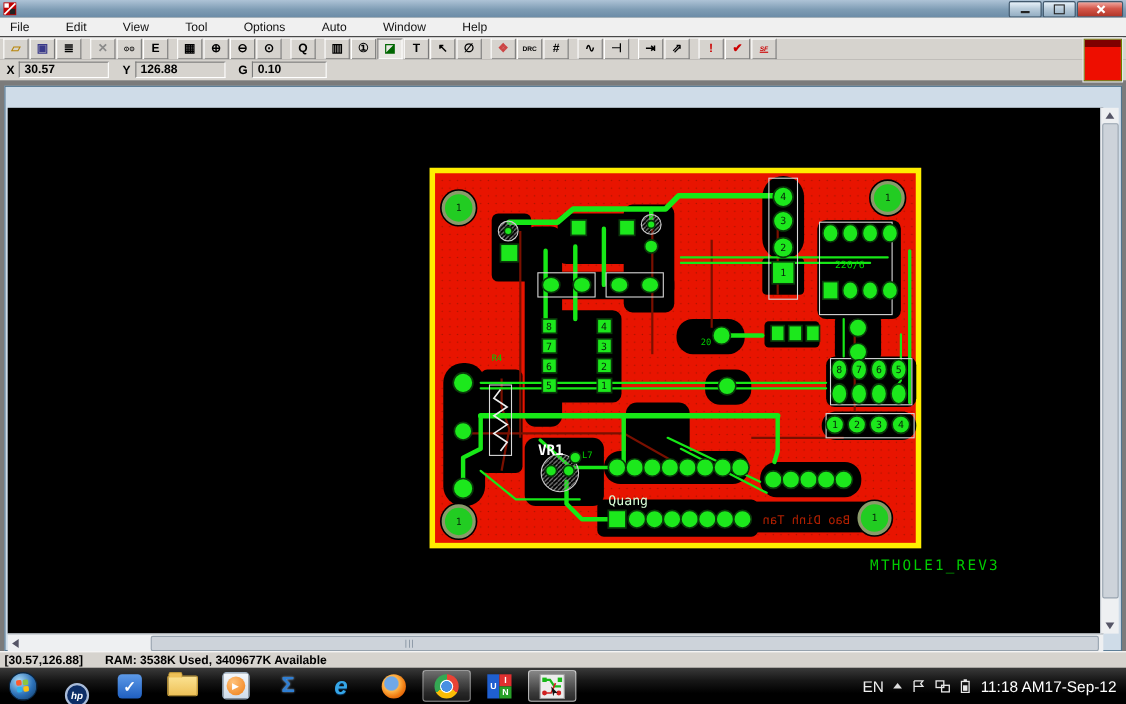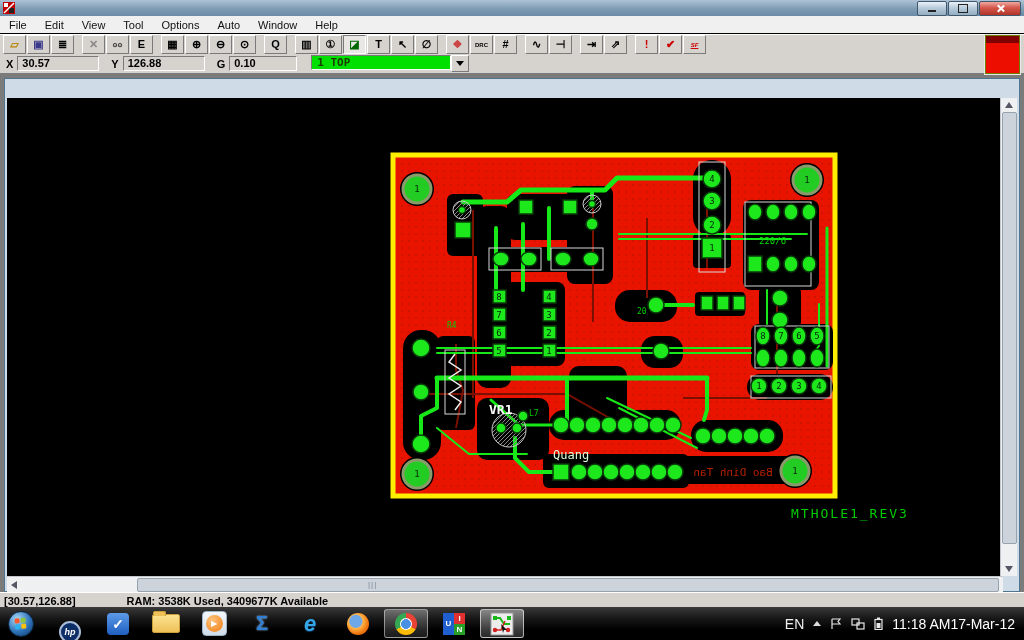--- a/index.html
+++ b/index.html
@@ -15,21 +15,21 @@
   .wbtn{width:28px;height:13px;margin-left:1px;border:1px solid #41586c;border-radius:2px;
     background:linear-gradient(#e9f2f9,#b9ccdb 45%,#93adc2);display:flex;align-items:center;justify-content:center;}
   .wbtn.close{background:linear-gradient(#f0a8a0,#d4574a 45%,#b03528);width:40px;}
   .glyph-min{width:8px;height:2px;background:#222;margin-top:5px;}
   .glyph-max{width:8px;height:7px;border:1px solid #222;}
   .glyph-x{position:relative;width:9px;height:9px;}
   .glyph-x:before,.glyph-x:after{content:"";position:absolute;left:4px;top:0;width:1.6px;height:9px;background:#fff;}
   .glyph-x:before{transform:rotate(45deg);}.glyph-x:after{transform:rotate(-45deg);}
 
   .menubar{position:absolute;left:0;top:16px;width:1024px;height:17px;background:#f0f0f0;
-    border-bottom:4px solid #000000;display:flex;align-items:center;font-size:11px;color:#111;}
+    border-bottom:4px solid #000000;display:flex;align-items:center;font-size:11px;color:#111;gap:15px;}
   .menuitem{padding:1px 9px;}
 
   .toolbar{position:absolute;left:0;top:34px;width:1024px;height:20px;background:#d6d3ce;
     border-top:1px solid #fff;display:flex;align-items:center;padding-left:3px;box-sizing:border-box;}
   .tbgroup{display:flex;margin-right:7px;}
   .tbbtn{width:21px;height:17px;margin-right:1px;background:#d6d3ce;
     border:1px solid;border-color:#ffffff #7a7a7a #7a7a7a #ffffff;
     display:flex;align-items:center;justify-content:center;
     font-size:11px;font-weight:bold;color:#000;line-height:1;}
   .tbbtn.small{font-size:6px;}
@@ -68,21 +68,21 @@
   .varrow.up{top:4px;border-bottom:6px solid #556;}
   .varrow.down{bottom:4px;border-top:6px solid #556;}
   .hscroll{position:absolute;left:2px;top:497px;width:996px;height:15px;background:#eef0f2;border-top:1px solid #c0c6cc;}
   .hthumb{position:absolute;left:130px;top:1px;width:860px;height:12px;background:#cdd3da;border:1px solid #96a2ae;border-radius:2px;}
   .hgrip{position:absolute;left:230px;top:2px;width:14px;height:8px;color:#7a8898;font-size:8px;line-height:8px;letter-spacing:1px;}
   .harrow{position:absolute;top:4px;width:0;height:0;border-top:4px solid transparent;border-bottom:4px solid transparent;}
   .harrow.left{left:4px;border-right:6px solid #556;}
 
   
   .statusbar{position:absolute;left:0;top:592px;width:1024px;height:15px;background:#d6d3ce;
-    border-top:1px solid #fff;display:flex;align-items:center;font-size:11px;font-weight:bold;color:#000;gap:31px;}
+    border-top:1px solid #fff;display:flex;align-items:center;font-size:11px;font-weight:bold;color:#000;}
   .statusbar .coords{margin-left:4px;}
   .statusbar .ram{margin-left:20px;}
 
   
   .taskbar{position:absolute;left:0;top:607px;width:1024px;height:33px;
     background:linear-gradient(#3a3a3a,#171717 35%,#000 70%);display:flex;align-items:center;}
   .orb{width:26px;height:26px;border-radius:50%;margin:0 14px 0 8px;position:relative;
     background:radial-gradient(circle at 35% 30%,#aadcf8,#2c71b8 55%,#10375f);border:1px solid #0a2540;box-sizing:border-box;}
   .flag{position:absolute;left:6px;top:6px;width:12px;height:12px;display:grid;
     grid-template-columns:5px 5px;grid-template-rows:5px 5px;gap:1px;transform:rotate(-6deg);}
@@ -202,26 +202,20 @@
   </div>
 </div>
 
 <div class="coordbar">
   <span class="coordlabel">X</span>
   <div class="coordbox">30.57</div>
   <span class="coordlabel" style="margin-left:12px">Y</span>
   <div class="coordbox">126.88</div>
   <span class="coordlabel" style="margin-left:12px">G</span>
   <div class="coordbox" style="width:58px">0.10</div>
-  <div class="layerwrap">
-    <div class="layerbox">1  TOP</div>
-    <div class="layerdrop">
-        <div class="tri-down"></div>
-      </div>
-  </div>
 </div>
 
 <div class="drcbox"></div>
 
 <div class="childwin">
 
   <svg class="canvas" viewBox="0 0 996 478" width="996" height="478">
     <defs>
       <pattern id="dotgrid" width="7" height="7" patternUnits="userSpaceOnUse">
         <circle cx="3" cy="3" r="0.7" fill="#a81200"></circle>
@@ -544,16 +538,16 @@
     </div>
     <div>
       <svg width="9" height="13" viewBox="0 0 9 13">
         <rect x="3" y="0.5" width="3" height="2" fill="#e8e8e8"></rect>
         <rect x="1" y="2.5" width="7" height="10" fill="none" stroke="#e8e8e8" stroke-width="1.2"></rect>
         <rect x="2.5" y="6" width="4" height="5" fill="#e8e8e8"></rect>
       </svg>
     </div>
     <div class="clock">
       <div>11:18 AM</div>
-      <div>17-Mar-12</div>
+      <div>17-Sep-12</div>
     </div>
   </div>
 </div>
 
 </body></html>

